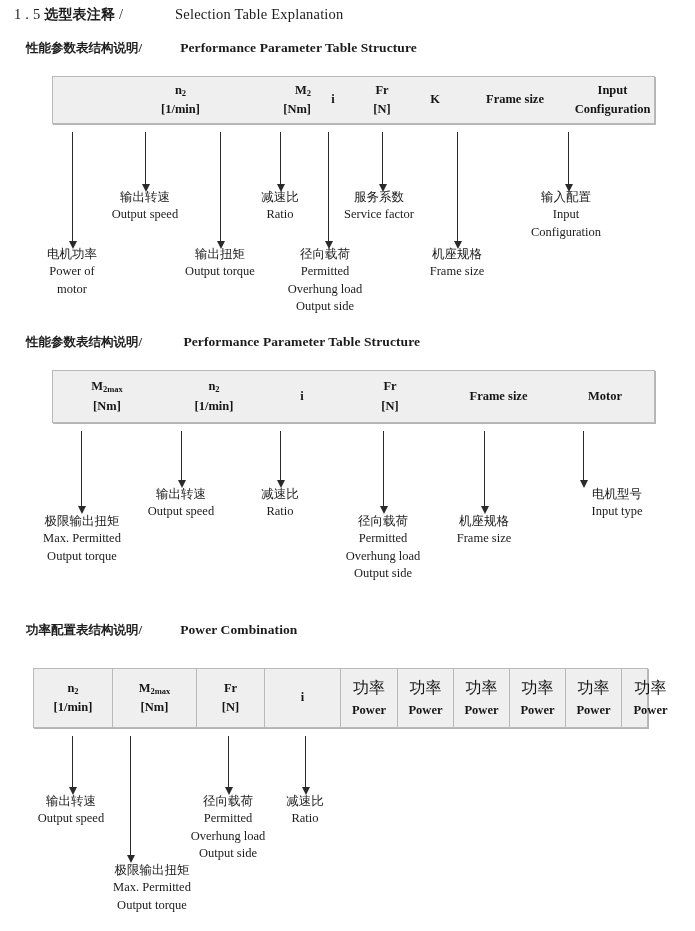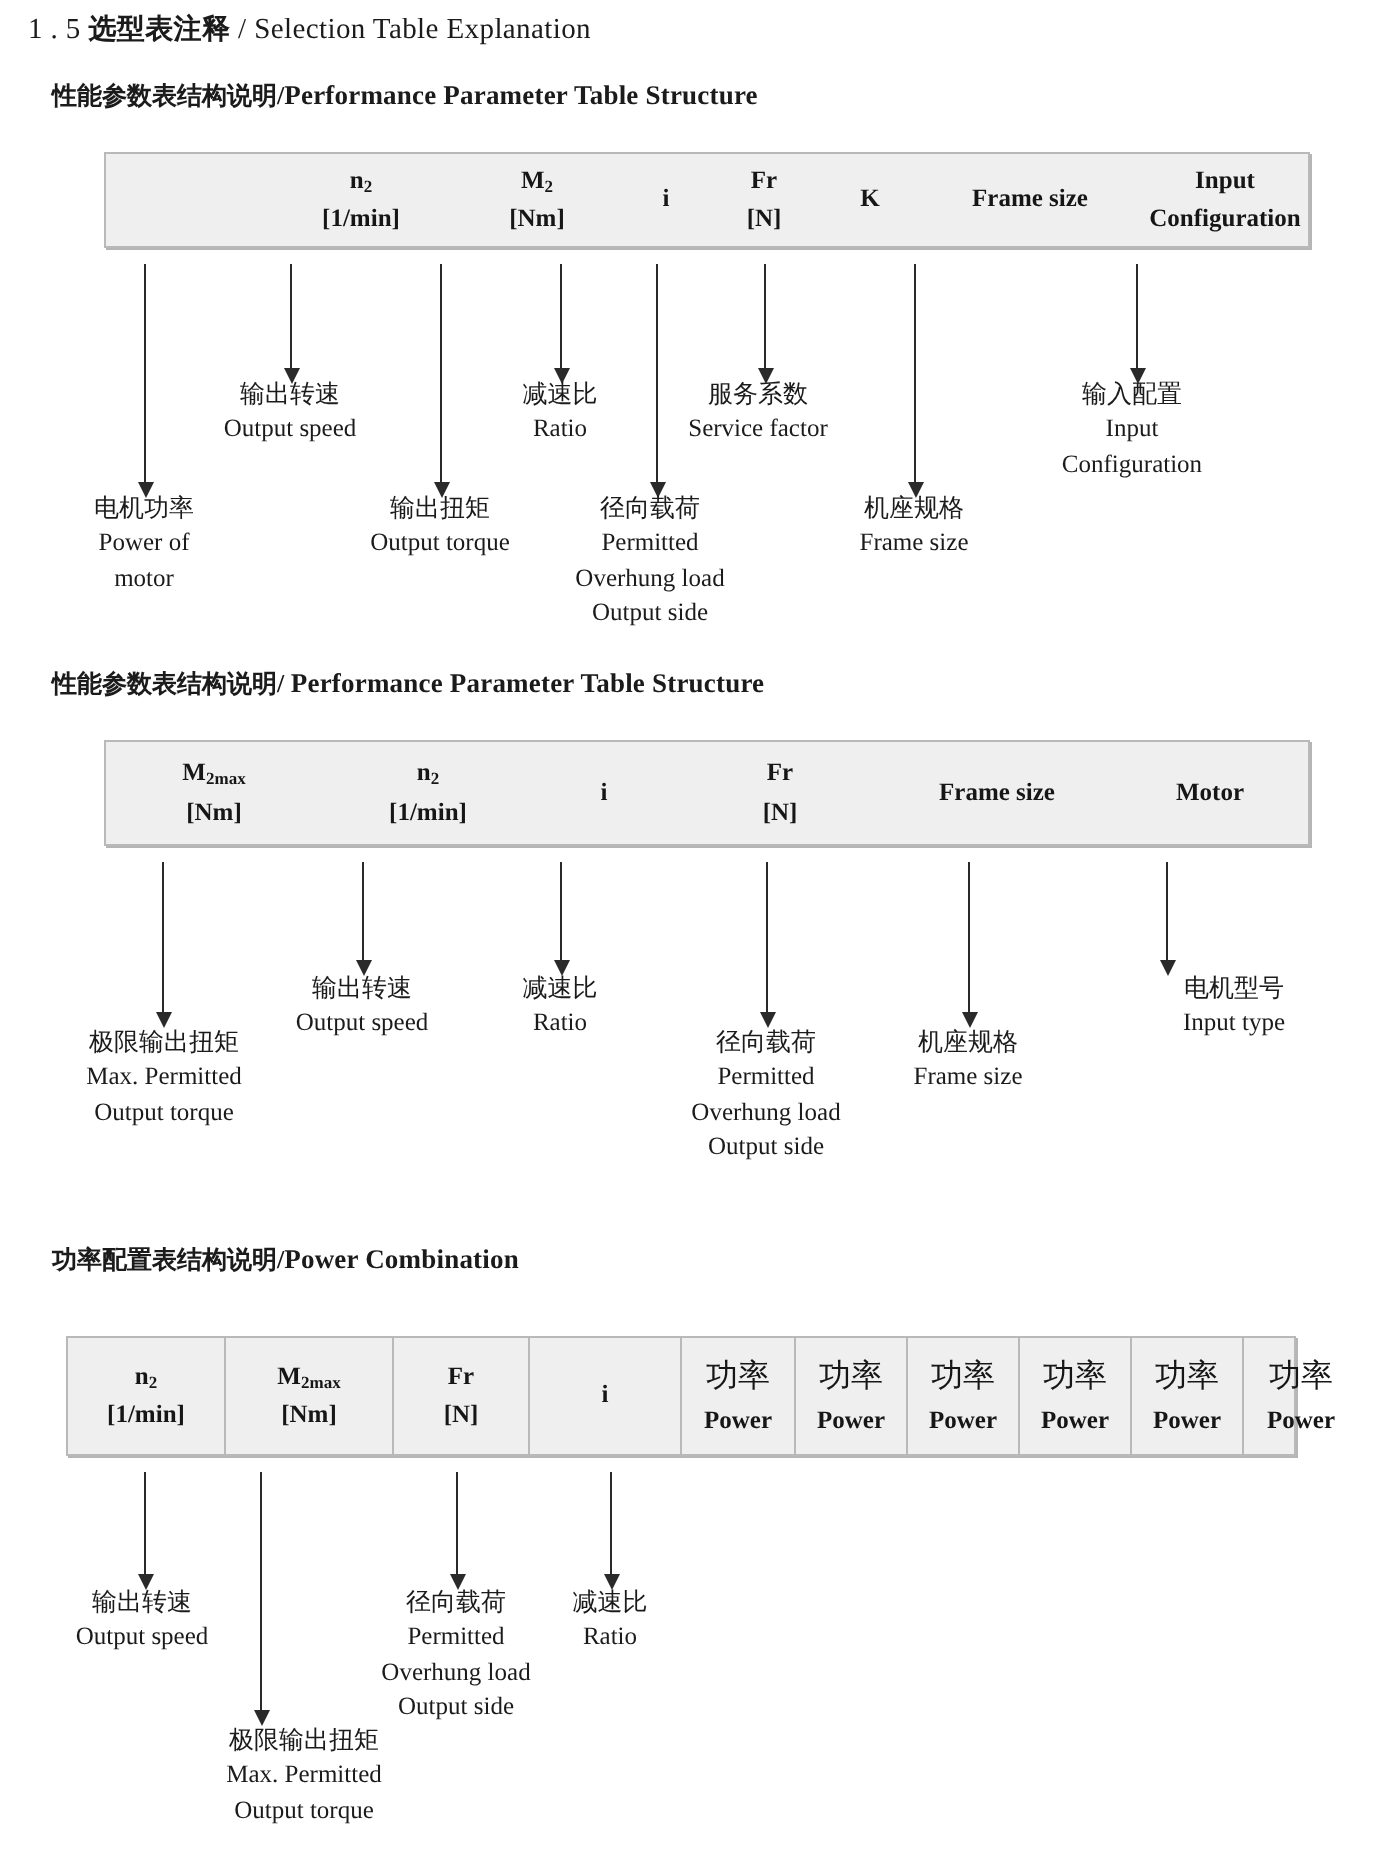--- a/index.html
+++ b/index.html
@@ -31,20 +31,21 @@
   }
   .page-title .cn {
     font-family: "DejaVu Sans", sans-serif;
     font-weight: 700;
     font-size: 14px;
   }
   .page-title .en {
     font-family: "Liberation Serif", serif;
     font-weight: 400;
     font-size: 14.5px;
+    margin-left: 48px;
   }
 
   
   .section-title {
     position: absolute;
     white-space: nowrap;
     font-size: 13px;
   }
   .section-title .cn {
     font-family: "DejaVu Sans", sans-serif;
@@ -54,20 +55,21 @@
   }
   .section-title .sep {
     font-family: "Liberation Serif", serif;
     font-weight: 700;
   }
   .section-title .en {
     font-family: "Liberation Serif", serif;
     font-weight: 700;
     font-size: 13.5px;
     letter-spacing: 0.1px;
+    margin-left: 38px;
   }
 
   
   .tbl {
     position: absolute;
     background: #efefef;
     border: 1px solid #b9b9b9;
     box-sizing: border-box;
     box-shadow: 1px 1px 0 rgba(120,120,120,0.55);
   }
@@ -153,21 +155,21 @@
 
 <div class="section-title" style="left:26px; top:40px;">
   <span class="cn">性能参数表结构说明</span><span class="sep">/</span><span class="en">Performance Parameter Table Structure</span>
 </div>
 
 <div class="tbl" style="left:52px; top:76px; width:603px; height:48px;">
   <div class="tbl-cell" style="left:82px; width:91px;">
     <span class="l1">n<sub>2</sub></span>
     <span class="l2">[1/min]</span>
   </div>
-  <div class="tbl-cell" style="left:173px; width:85px;">
+  <div class="tbl-cell" style="left:173px; width:85px;align-items:flex-end;">
     <span class="l1">M<sub>2</sub></span>
     <span class="l2">[Nm]</span>
   </div>
   <div class="tbl-cell" style="left:258px; width:44px;">
     <span class="l1">i</span>
   </div>
   <div class="tbl-cell" style="left:302px; width:54px;">
     <span class="l1">Fr</span>
     <span class="l2">[N]</span>
   </div>

